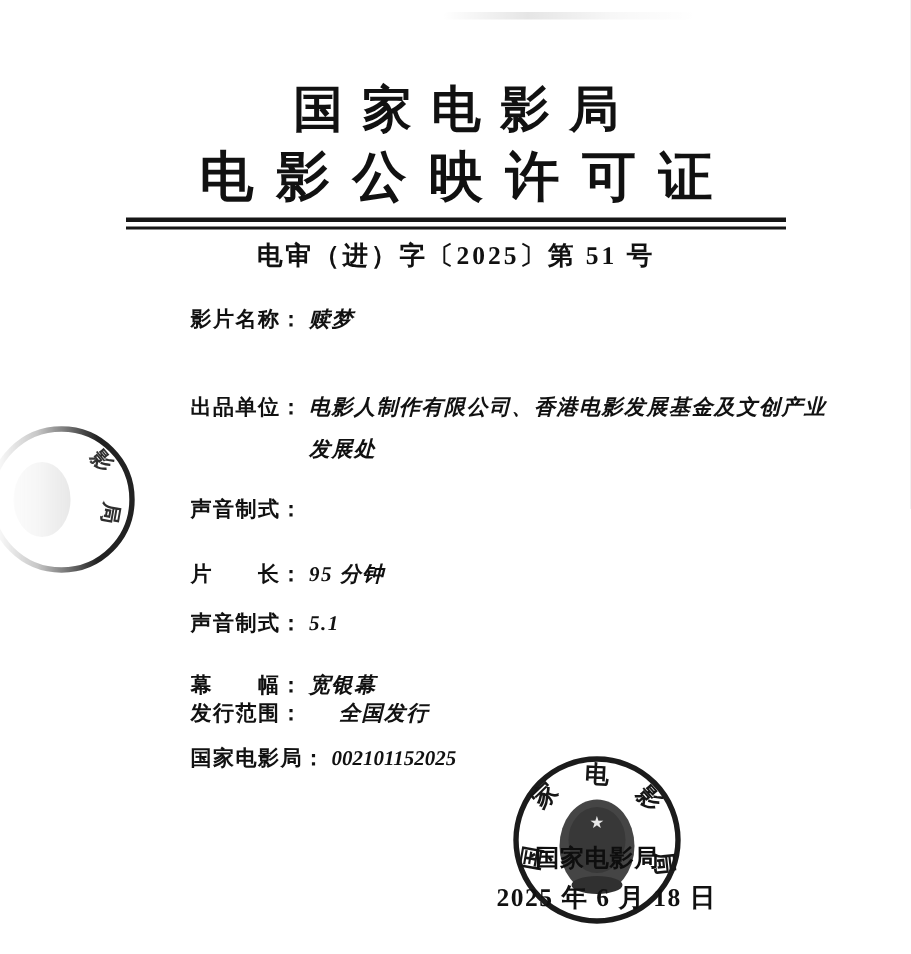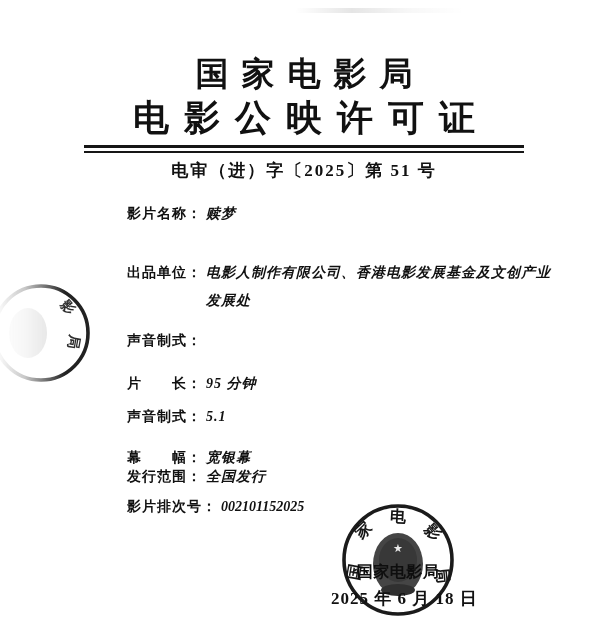--- a/index.html
+++ b/index.html
@@ -42,21 +42,21 @@
   }
   .flabel{white-space:pre;}
   .fvalue{margin-left:4px;max-width:346px;font-style:italic;}
   .fvalue.num{letter-spacing:0;}
   .f-title  {top:200px;}
   .f-prod   {top:259px;}
   .f-shoot  {top:327px;}
   .f-length {top:370px;}
   .f-sound  {top:403px;}
   .f-screen {top:444px;}
-  .f-dist   {top:463px;}
+  .f-dist   {top:463px;gap:20px;}
   .f-serial {top:493px;}
   
   .seal-main{position:absolute;left:340px;top:500px;width:118px;height:122px;}
   .seal-partial{
     position:absolute;left:-4px;top:276px;width:96px;height:116px;
     -webkit-mask-image:linear-gradient(90deg,transparent 0,rgba(0,0,0,.25) 30%,#000 72%);
     mask-image:linear-gradient(90deg,transparent 0,rgba(0,0,0,.25) 30%,#000 72%);
   }
   .seal-text{font-family:"Liberation Serif", serif;font-weight:700;}
   .issue-date{
@@ -114,21 +114,21 @@
     <span class="flabel">幕　　幅：</span>
     <span class="fvalue">宽银幕</span>
   </div>
 
   <div class="field f-dist">
     <span class="flabel">发行范围：</span>
     <span class="fvalue">全国发行</span>
   </div>
 
   <div class="field f-serial">
-    <span class="flabel">影片排次号：</span>
+    <span class="flabel">国家电影局：</span>
     <span class="fvalue num">002101152025</span>
   </div>
 
   <svg class="seal-main" viewBox="0 0 118 122">
     <circle cx="58" cy="60" r="54" fill="none" stroke="#1b1b1b" stroke-width="3.6"></circle>
 
     <ellipse cx="58" cy="64" rx="25" ry="31" fill="#454545"></ellipse>
     <ellipse cx="58" cy="60" rx="19" ry="22" fill="#383838"></ellipse>
     <ellipse cx="58" cy="90" rx="17" ry="6" fill="#303030"></ellipse>
     <text font-size="11" fill="#e8e8e8" text-anchor="middle" x="58" y="52">★</text>

